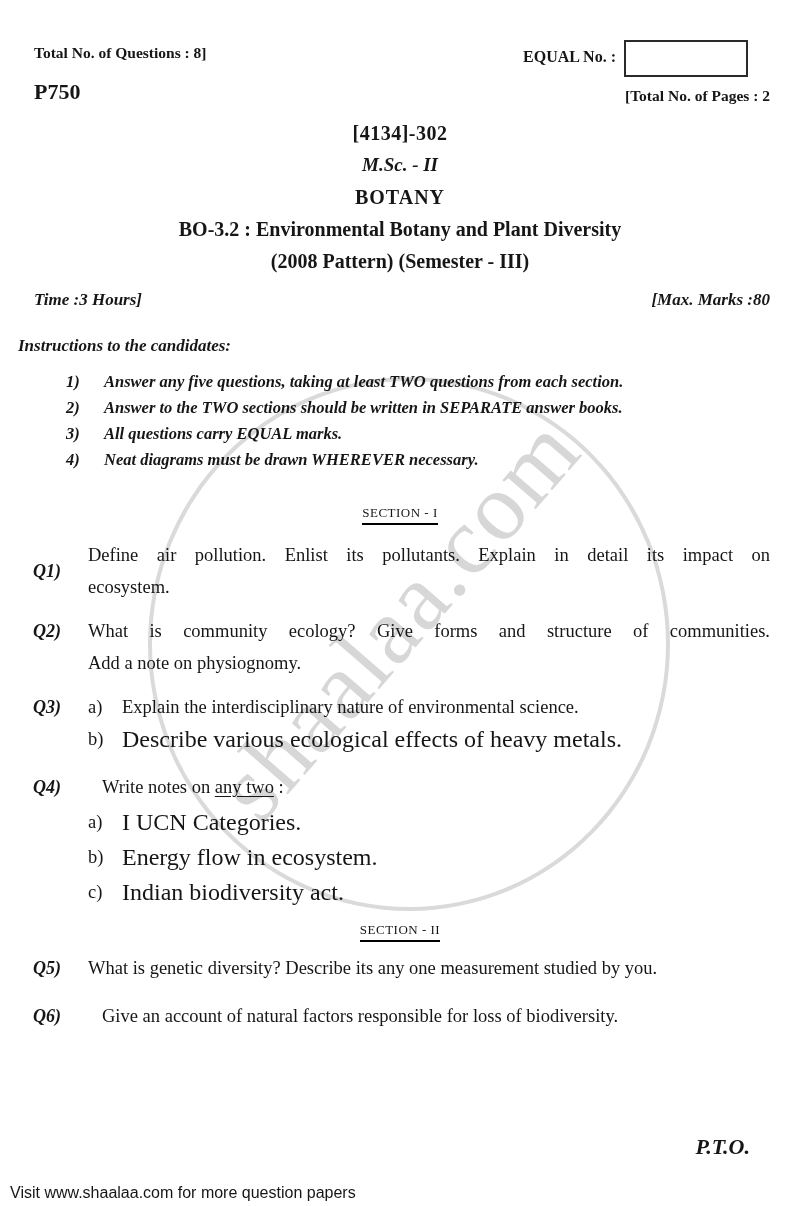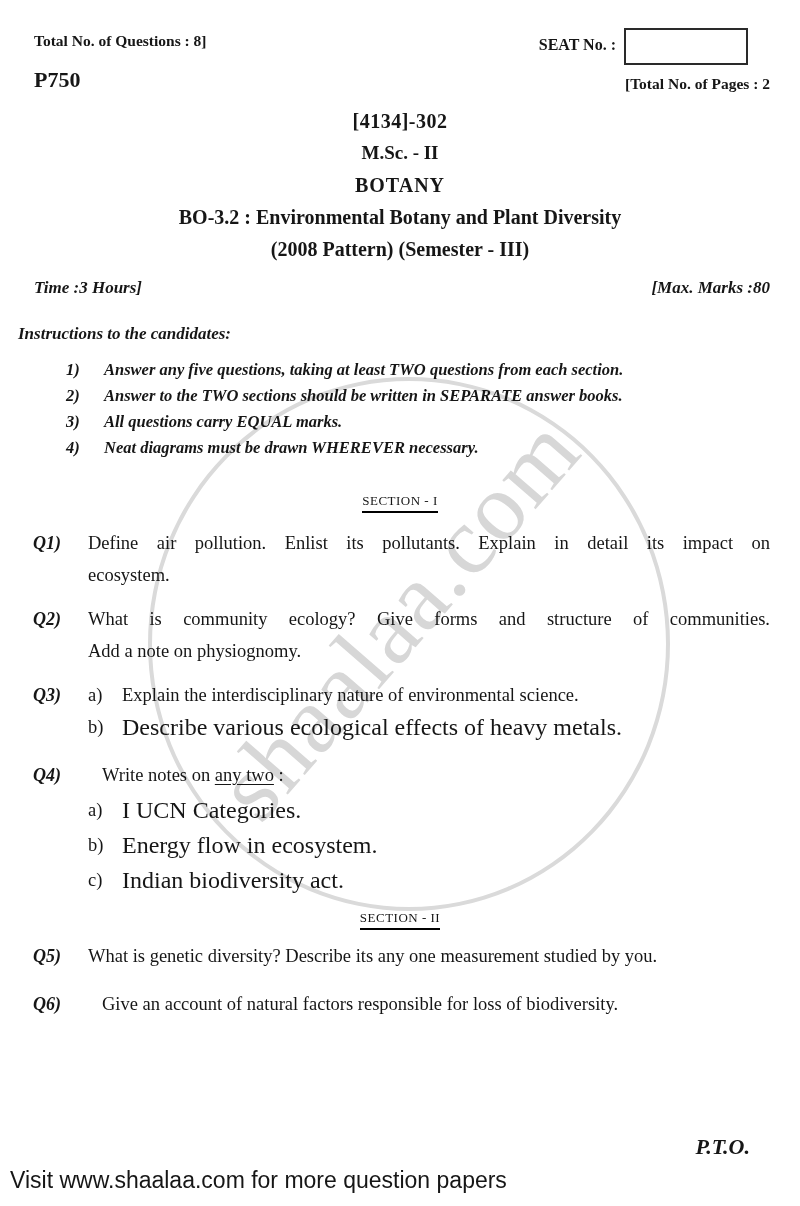--- a/index.html
+++ b/index.html
@@ -19,34 +19,34 @@
     border:4px solid #dadada;border-radius:50%;
   }
   .wm-text{
     position:absolute;left:398px;top:618px;
     transform:translate(-50%,-50%) rotate(-49deg);
     font-size:96px;color:#d7d7d7;white-space:nowrap;
     font-family:"Liberation Serif", serif;
     letter-spacing:2px;
   }
   
-  .content{position:relative;z-index:1;padding-top:28px;}
+  .content{position:relative;z-index:1;padding-top:28px;margin-top:12px;}
   .hdr-row1{display:flex;justify-content:space-between;align-items:flex-start;padding:0 52px 0 34px;}
   .hdr-left{font-weight:bold;font-size:15.5px;padding-top:4px;}
   .seat-group{display:flex;align-items:flex-start;}
   .seat-label{font-weight:bold;font-size:16px;padding-top:8px;}
   .seat-box{display:inline-block;width:120px;height:33px;border:2px solid #2a2a2a;margin-left:8px;background:#fff;}
   .hdr-row2{display:flex;justify-content:space-between;align-items:flex-end;padding:0 30px 0 34px;margin-top:2px;}
   .paper-code{font-weight:bold;font-size:22px;}
   .pages-label{font-weight:bold;font-size:15.5px;text-align:center;}
 
   .title-block{text-align:center;margin-top:12px;}
   .title-line{font-weight:bold;line-height:32px;}
   .t-code{font-size:20px;letter-spacing:.5px;}
-  .t-course{font-size:19px;}
+  .t-course{font-size:19px;font-style:italic;}
   .t-subject{font-size:20px;letter-spacing:1px;}
   .t-paper{font-size:20px;}
   .t-pattern{font-size:20px;}
 
   .meta-row{display:flex;justify-content:space-between;padding:0 30px 0 34px;margin-top:10px;
     font-weight:bold;font-style:italic;font-size:17px;line-height:26px;}
 
   .instr-head{font-weight:bold;font-style:italic;font-size:17px;padding-left:18px;margin-top:20px;line-height:26px;}
   .instr-list{margin-top:10px;}
   .instr-item{display:flex;padding:0 40px 0 66px;font-weight:bold;font-style:italic;font-size:16.5px;line-height:26px;}
@@ -62,41 +62,41 @@
 
   .q{display:flex;padding:0 30px 0 33px;}
   .q-num{width:55px;flex:none;font-weight:bold;font-style:italic;font-size:18px;line-height:32px;}
   .q-text{flex:1;font-size:18.5px;line-height:32px;}
   .jline{text-align:justify;text-align-last:justify;}
   .sub{display:flex;padding:0 30px 0 88px;margin-bottom:3px;}
   .sub-num{width:34px;flex:none;font-size:18.5px;line-height:32px;}
   .sub-text{flex:1;font-size:24px;line-height:32px;}
   .ul{text-decoration:underline;text-underline-offset:3px;}
 
-  .mt14{margin-top:14px;} .mt12{margin-top:12px;font-family:Liberation Serif, serif;} .mt16{margin-top:16px;gap:14px;} .mt10{margin-top:10px;}
+  .mt14{margin-top:14px;align-items:center;} .mt12{margin-top:12px;font-family:Liberation Serif, serif;} .mt16{margin-top:16px;gap:14px;} .mt10{margin-top:10px;}
 
   .pto{position:absolute;right:50px;bottom:46px;font-weight:bold;font-style:italic;font-size:22px;z-index:1;}
-  .visit{position:absolute;left:10px;bottom:12px;font-family:"Liberation Sans", sans-serif;font-size:23px;color:#161616;z-index:1;}
+  .visit{position:absolute;left:10px;bottom:4px;font-family:"Liberation Sans", sans-serif;font-size:16px;color:#161616;z-index:1;}
 </style>
 </head>
 <body>
 
 <div class="page">
 
   <div class="wm-layer">
     <div class="wm-circle"></div>
     <div class="wm-text">shaalaa.com</div>
   </div>
 
   <div class="content">
 
     <div class="hdr-row1">
       <div class="hdr-left">Total No. of Questions : 8]</div>
       <div class="seat-group">
-        <span class="seat-label">SEAT No. :</span>
+        <span class="seat-label">EQUAL No. :</span>
         <span class="seat-box"></span>
       </div>
     </div>
 
     <div class="hdr-row2">
       <div class="paper-code">P750</div>
       <div class="pages-label">[Total No. of Pages : 2</div>
     </div>
 
     <div class="title-block">

